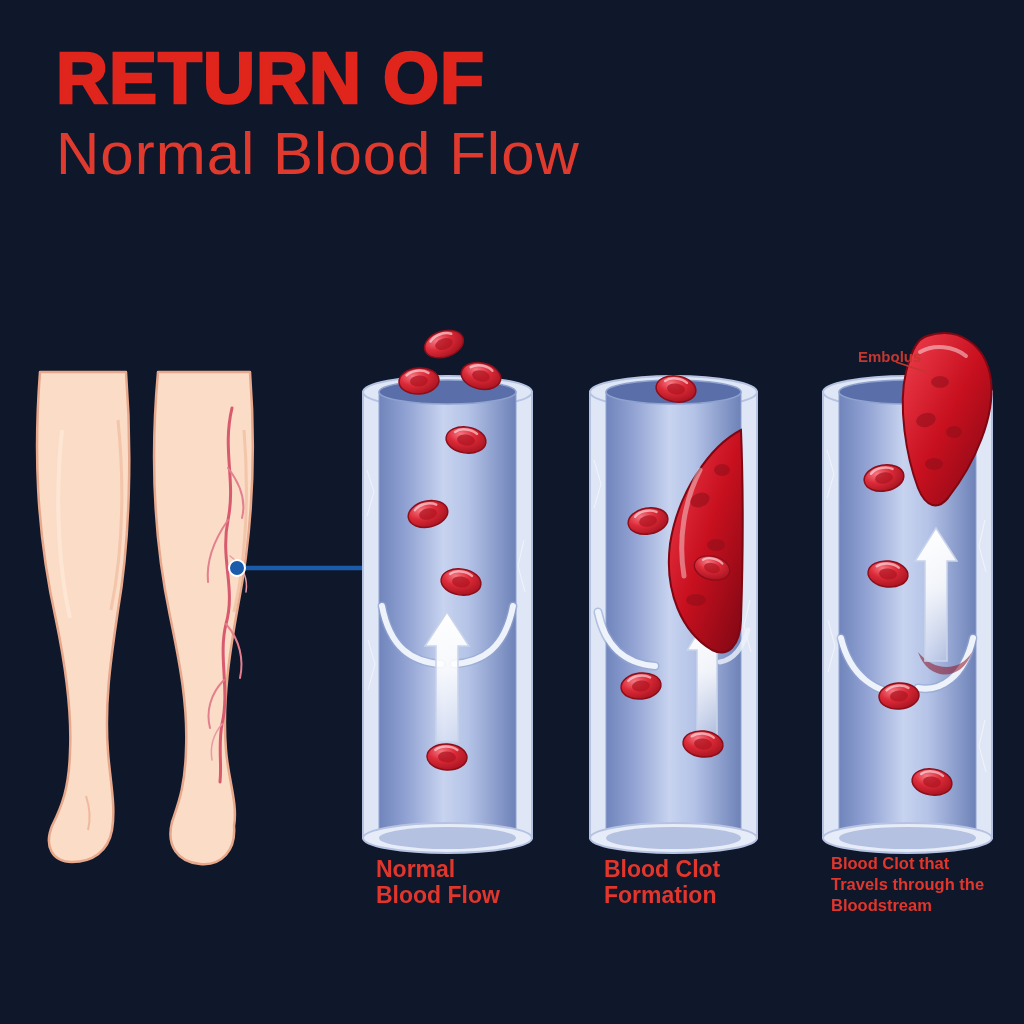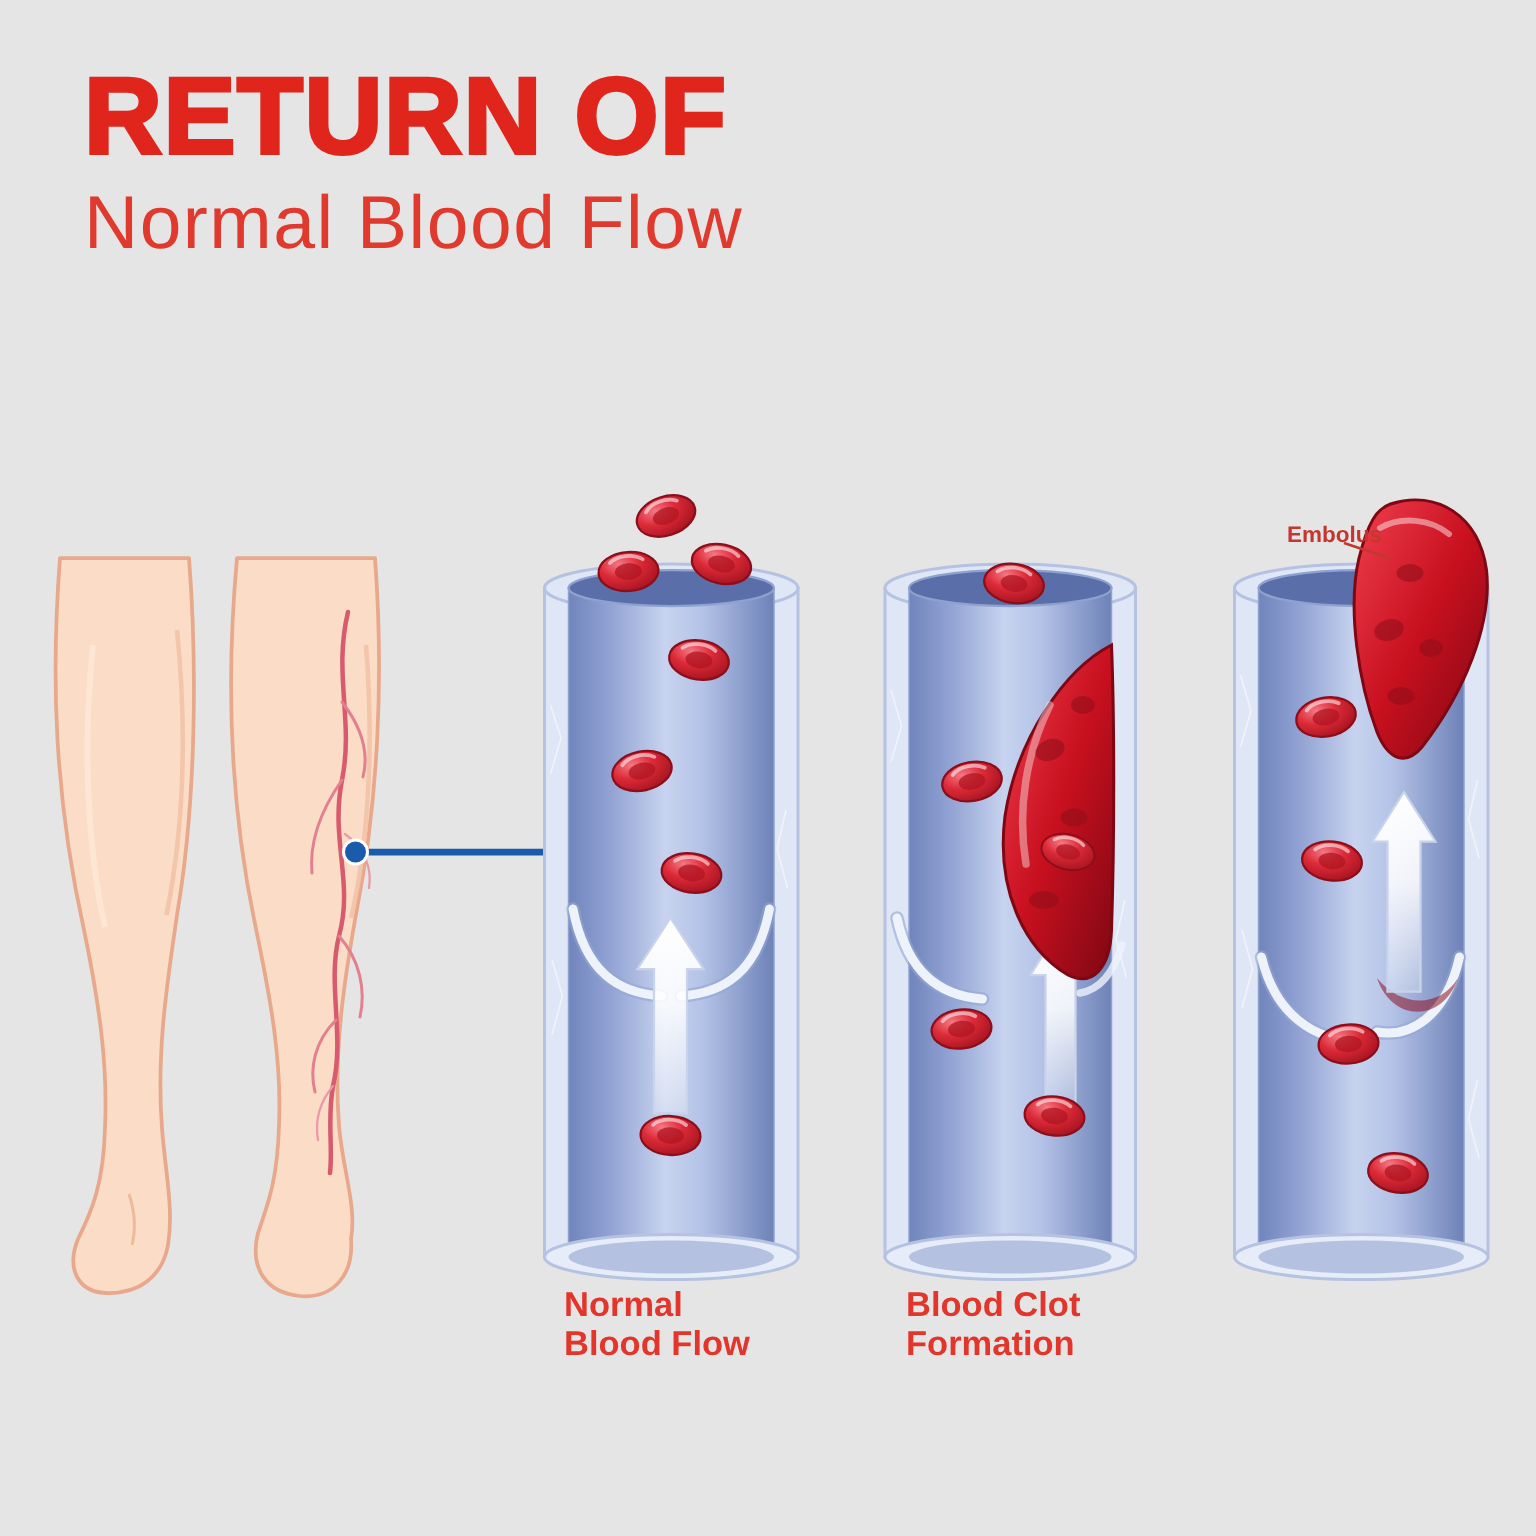--- a/index.html
+++ b/index.html
@@ -1,26 +1,26 @@
 <!DOCTYPE html>
 <html><head>
 <meta charset="utf-8">
 <style>
   html,body{margin:0;padding:0;background:#ffffff;}
   .stage{
-    position:relative;width:1024px;height:1024px;background:#e5e5e5;overflow:hidden;
+    position:relative;width:1024px;height:1024px;background:#0f172a;overflow:hidden;
     font-family:"Liberation Sans",sans-serif;
   }
   .title{position:absolute;left:56px;top:42px;}
   .title-line1{
     font-size:72px;font-weight:900;color:#e0251c;letter-spacing:1px;line-height:1.0;
     -webkit-text-stroke:2.5px #e0251c;
   }
   .title-line2{
-    font-size:50px;font-weight:500;color:#e03a2e;letter-spacing:1px;line-height:1.05;margin-top:8px;
+    font-size:60px;font-weight:500;color:#e03a2e;letter-spacing:1px;line-height:1.05;margin-top:8px;
   }
   .illustration{position:absolute;left:0;top:0;width:1024px;height:1024px;}
   .panel-label{position:absolute;color:#e2362c;font-weight:700;}
   .panel-label span{display:block;}
   .label-1{left:376px;top:856px;font-size:23px;line-height:1.15;}
   .label-2{left:604px;top:856px;font-size:23px;line-height:1.15;}
   .label-3{left:831px;top:853px;font-size:16.5px;line-height:1.28;}
   .annotation{position:absolute;left:818px;top:348px;font-size:15px;font-weight:600;color:#c4372f;margin-left:40px;}
 </style>
 </head>
@@ -197,14 +197,19 @@
   <div class="panel-label label-2">
     <span>Blood Clot</span>
     <span>Formation</span>
   </div>
 
   <div class="panel-label label-1">
     <span>Normal</span>
     <span>Blood Flow</span>
   </div>
 
+  <div class="panel-label label-3">
+    <span>Blood Clot that</span>
+    <span>Travels through the</span>
+    <span>Bloodstream</span>
+  </div>
 
 </div>
 
 </body></html>

